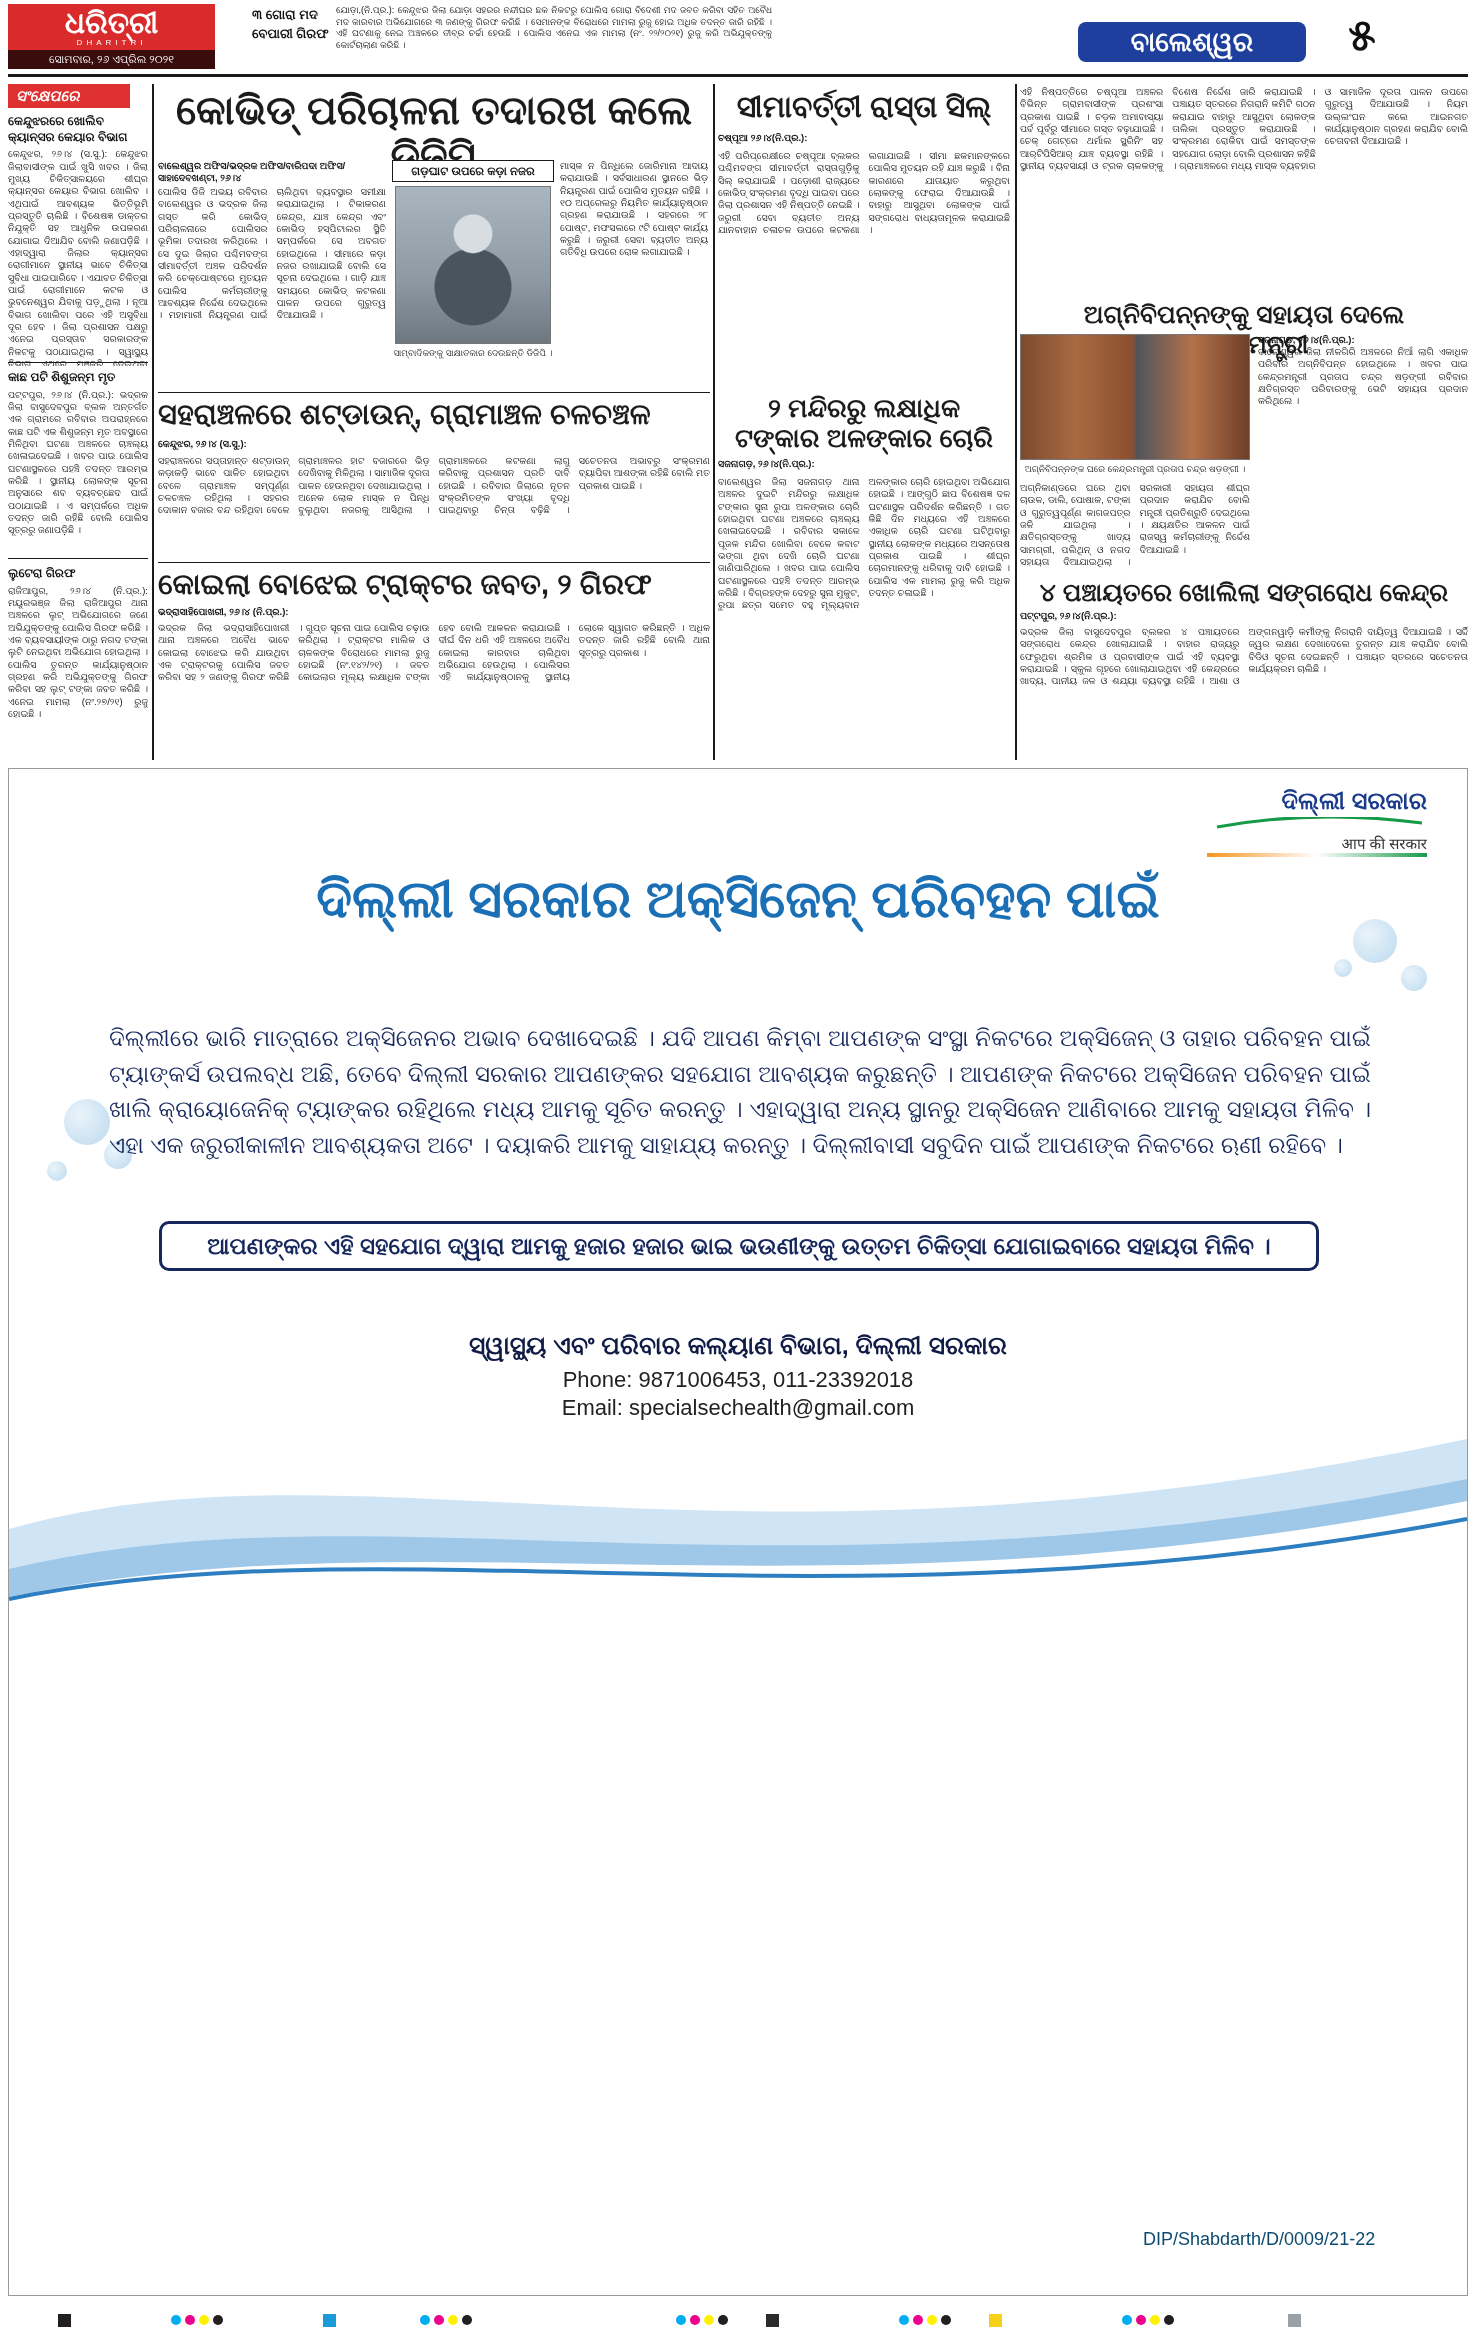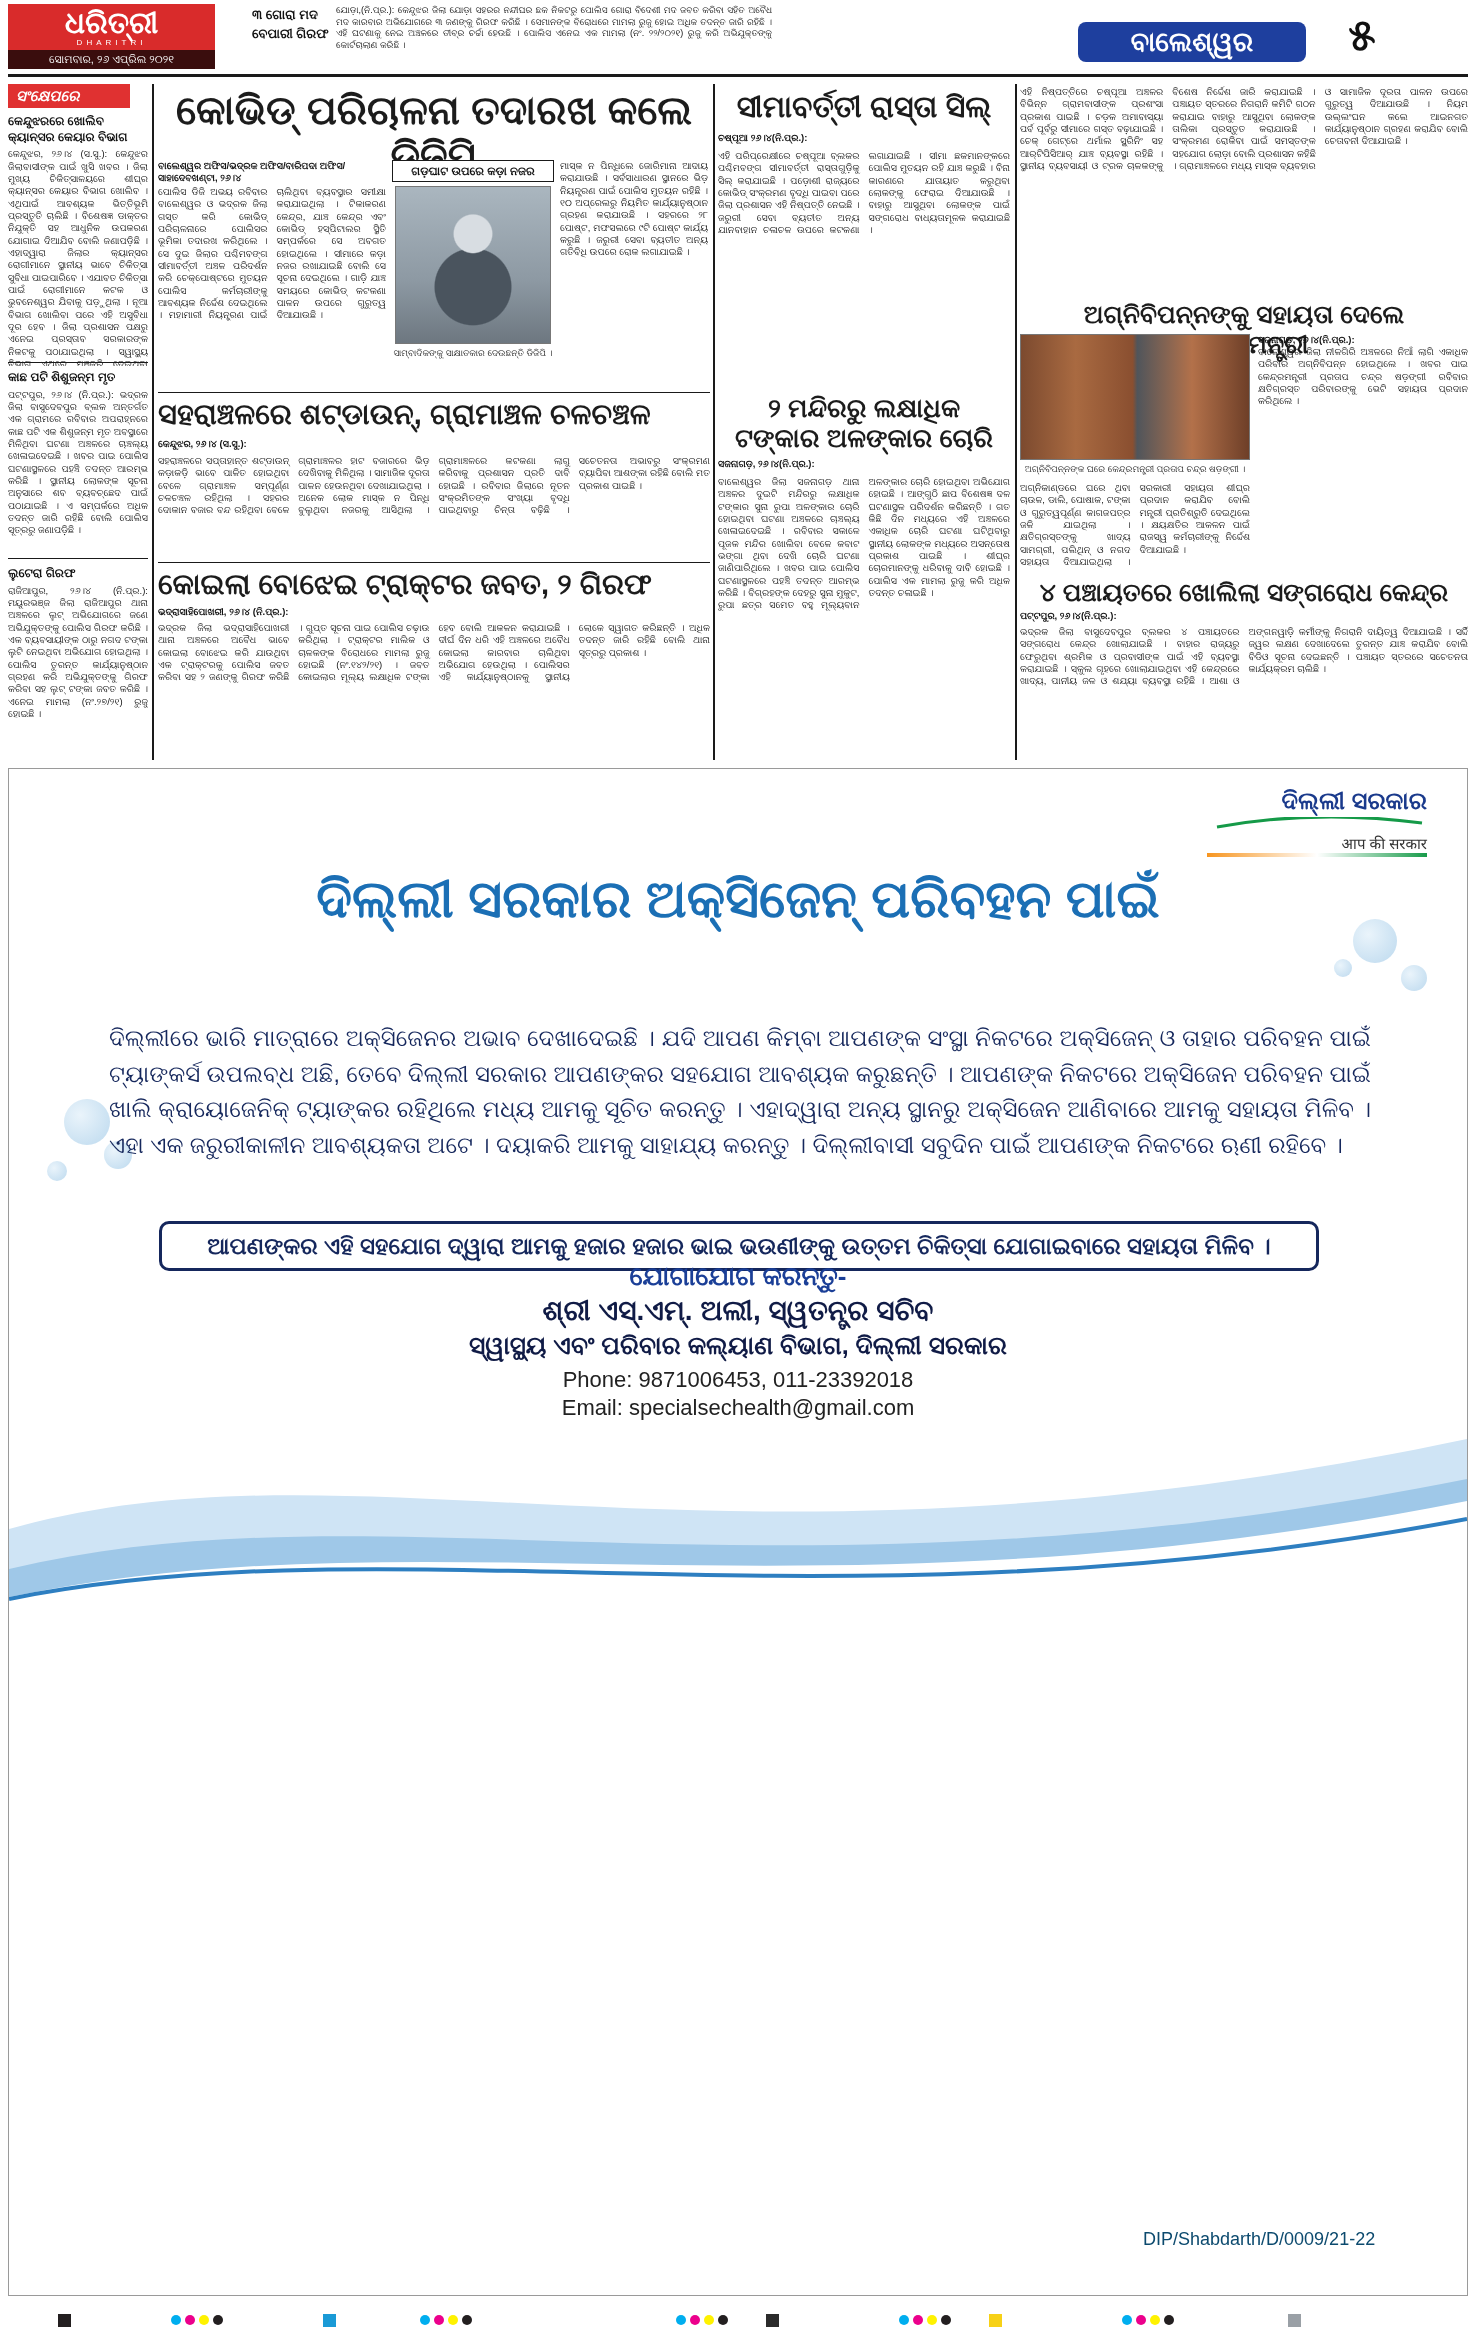--- a/index.html
+++ b/index.html
@@ -178,22 +178,20 @@
   <div class="molecule" style="right:70px; top:150px; width:44px; height:44px;"></div>
   <div class="molecule" style="right:40px; top:196px; width:26px; height:26px;"></div>
   <div class="molecule" style="right:115px; top:190px; width:18px; height:18px;"></div>
 
   <div class="rel ad-headline" style="left:0; top:100px;">ଦିଲ୍ଲୀ ସରକାର ଅକ୍ସିଜେନ୍ ପରିବହନ ପାଇଁ</div>
 
   <div class="rel ad-body" style="left:100px; top:252px; width:1262px; height:168px;">ଦିଲ୍ଲୀରେ ଭାରି ମାତ୍ରାରେ ଅକ୍ସିଜେନର ଅଭାବ ଦେଖାଦେଇଛି । ଯଦି ଆପଣ କିମ୍ବା ଆପଣଙ୍କ ସଂସ୍ଥା ନିକଟରେ ଅକ୍ସିଜେନ୍ ଓ ତାହାର ପରିବହନ ପାଇଁ ଟ୍ୟାଙ୍କର୍ସ ଉପଲବ୍ଧ ଅଛି, ତେବେ ଦିଲ୍ଲୀ ସରକାର ଆପଣଙ୍କର ସହଯୋଗ ଆବଶ୍ୟକ କରୁଛନ୍ତି । ଆପଣଙ୍କ ନିକଟରେ ଅକ୍ସିଜେନ ପରିବହନ ପାଇଁ ଖାଲି କ୍ରାୟୋଜେନିକ୍ ଟ୍ୟାଙ୍କର ରହିଥିଲେ ମଧ୍ୟ ଆମକୁ ସୂଚିତ କରନ୍ତୁ । ଏହାଦ୍ୱାରା ଅନ୍ୟ ସ୍ଥାନରୁ ଅକ୍ସିଜେନ ଆଣିବାରେ ଆମକୁ ସହାୟତା ମିଳିବ । ଏହା ଏକ ଜରୁରୀକାଳୀନ ଆବଶ୍ୟକତା ଅଟେ । ଦୟାକରି ଆମକୁ ସାହାଯ୍ୟ କରନ୍ତୁ । ଦିଲ୍ଲୀବାସୀ ସବୁଦିନ ପାଇଁ ଆପଣଙ୍କ ନିକଟରେ ଋଣୀ ରହିବେ ।</div>
 
   <div class="rel ad-highlight" style="left:150px; top:452px; width:1160px; height:50px;">ଆପଣଙ୍କର ଏହି ସହଯୋଗ ଦ୍ୱାରା ଆମକୁ ହଜାର ହଜାର ଭାଇ ଭଉଣୀଙ୍କୁ ଉତ୍ତମ ଚିକିତ୍ସା ଯୋଗାଇବାରେ ସହାୟତା ମିଳିବ ।</div>
 
-  <div class="rel center" style="left:0; top:492px; width:100%; font-weight:800; font-size:26px; color:#1b3f97; z-index:2;">ଯୋଗାଯୋଗ କରନ୍ତୁ-</div>
-  <div class="rel center" style="left:0; top:526px; width:100%; font-weight:800; font-size:28px; color:#101b46; z-index:2;">ଶ୍ରୀ ଏସ୍.ଏମ୍. ଅଲୀ, ସ୍ୱତନ୍ତ୍ର ସଚିବ</div>
   <div class="rel center" style="left:0; top:562px; width:100%; font-weight:800; font-size:25px; color:#101b46; z-index:2;">ସ୍ୱାସ୍ଥ୍ୟ ଏବଂ ପରିବାର କଲ୍ୟାଣ ବିଭାଗ, ଦିଲ୍ଲୀ ସରକାର</div>
   <div class="rel center" style="left:0; top:598px; width:100%; font-size:22px; color:#222; z-index:2;">Phone: 9871006453, 011-23392018</div>
   <div class="rel center" style="left:0; top:626px; width:100%; font-size:22px; color:#222; z-index:2;">Email: specialsechealth@gmail.com</div>
 
   <svg class="rel" style="left:0; top:600px; z-index:1;" width="1458" height="300" viewBox="0 0 1458 300">
     <path d="M0 160 C 360 60, 700 230, 1458 70 L1458 120 C 760 260, 420 100, 0 210 Z" fill="#cfe4f5"></path>
     <path d="M0 200 C 380 110, 760 250, 1458 110 L1458 132 C 800 262, 430 140, 0 228 Z" fill="#9fc8e8"></path>
     <path d="M0 230 C 400 150, 820 270, 1458 150" stroke="#2e7fc1" stroke-width="4" fill="none"></path>
   </svg>
 

